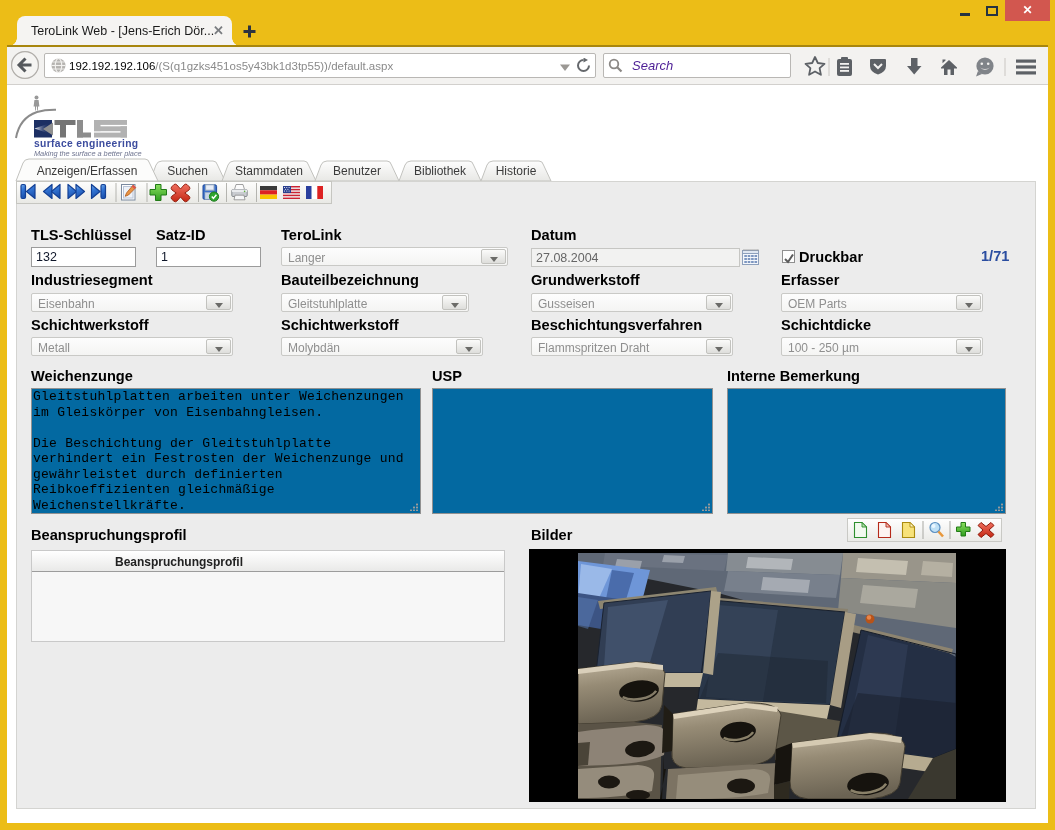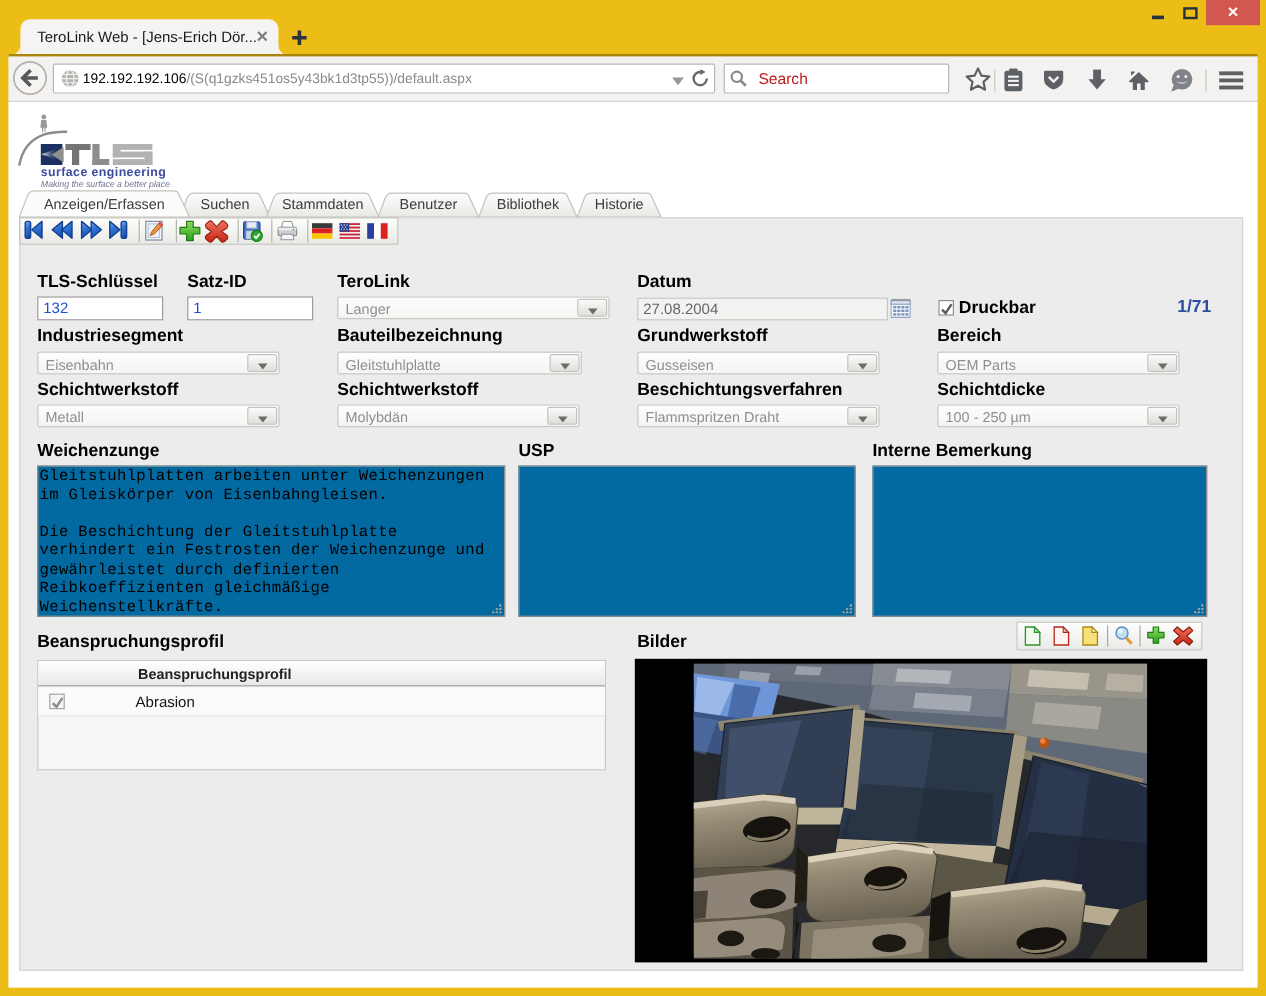--- a/index.html
+++ b/index.html
@@ -13,32 +13,32 @@
 #tab .x { position:absolute; right:8px; top:7px; color:#7a7d80; font-size:13px; font-weight:bold; }
 #winmin { left:960px; top:13px; width:10px; height:3px; background:#253341; }
 #winmax { left:986px; top:6px; width:12px; height:10px; border:2px solid #253341; background:#ecbd17; }
 #winclose { left:1005px; top:0; width:45px; height:21px; background:#d2574f; color:#fff; text-align:center; font-size:12px; font-weight:bold; line-height:20px; }
 #navbar { left:7px; top:45px; width:1041px; height:40px; background:#f3f2f0; border-top:2px solid #a8860e; border-bottom:1px solid #d2d0cd; }
 #backbtn { left:11px; top:51px; width:28px; height:28px; border-radius:50%; border:1px solid #b3b0ac; background:#f3f2f0; }
 #urlbar { left:44px; top:53px; width:552px; height:25px; background:#fff; border:1px solid #b9b7b4; border-radius:2px; }
 #urltext { left:69px; top:60px; font-size:11.5px; color:#000; white-space:nowrap; }
 #urltext span { color:#8a8a8a; }
 #searchbox { left:603px; top:53px; width:188px; height:25px; background:#fff; border:1px solid #b9b7b4; border-radius:2px; }
-#searchtext { left:632px; top:58px; font-size:13px; color:#b91c1c; }
+#searchtext { left:632px; top:58px; font-size:13px; color:#4c1d95; font-style:italic; }
 
 
 #page { left:7px; top:85px; width:1041px; height:738px; background:#fff; }
 
 
 #panel { left:16px; top:181px; width:1020px; height:628px; background:#ececec; border:1px solid #d4d4d1; }
 #iconbox { left:16px; top:181px; width:316px; height:23px; background:linear-gradient(#fdfdfc,#e9e9e5); border:1px solid #c6c6c1; }
 
 
 .lbl { position:absolute; font-size:14.6px; font-weight:bold; color:#000; white-space:nowrap; }
-.tin { position:absolute; height:20px; background:#fff; border:1px solid #9b9b9b; font-size:12.5px; color:#1d4ed8; padding:2px 4px; font-family:"Liberation Sans",sans-serif; }
+.tin { position:absolute; height:20px; background:#fff; border:1px solid #9b9b9b; font-size:12.5px; color:#0f172a; padding:2px 4px; font-family:"Liberation Sans",sans-serif; }
 .dd { position:absolute; height:19px; background:linear-gradient(#fdfdfd,#f4f4f3); border:1px solid #c9c9c6; border-radius:2px; }
 .dd .t { position:absolute; left:6px; top:3px; font-size:12px; color:#8f8f8f; white-space:nowrap; }
 .dd .btn { position:absolute; right:1px; top:1px; bottom:1px; width:25px; background:linear-gradient(#fbfbfa,#dededb); border:1px solid #c2c2be; border-radius:2px; }
 .dd .btn:after { content:""; position:absolute; left:8px; top:7px; border:4px solid transparent; border-top:5px solid #6b6b68; }
 .ta { position:absolute; background:#0369a1; border:1px solid #919191; font-family:"Liberation Mono",monospace; font-size:13px; letter-spacing:0.26px; line-height:15.5px; color:#000; padding:0px 1px; white-space:pre; }
 .grip { position:absolute; right:2px; bottom:2px; width:8px; height:8px;
   background:
    radial-gradient(circle at 7px 1.5px,#9a9a9a 1px,transparent 1.2px),
    radial-gradient(circle at 4px 4.5px,#9a9a9a 1px,transparent 1.2px),
    radial-gradient(circle at 7px 4.5px,#9a9a9a 1px,transparent 1.2px),
@@ -316,26 +316,26 @@
 </svg>
 <div class="cb" style="left:782px; top:250px;" id="cbdruck"><svg width="12" height="12" viewBox="0 0 12 12">
       <path d="M 2 6 L 5 9 L 10 1.5" fill="none" stroke="#5a5a5a" stroke-width="2"></path>
     </svg></div>
 <div class="lbl" style="left:799px; top:249px;">Druckbar</div>
 <div class="lbl" style="left:981px; top:248px; color:#2a4da0;">1/71</div>
 
 <div class="lbl" style="left:31px; top:272px;">Industriesegment</div>
 <div class="lbl" style="left:281px; top:272px;">Bauteilbezeichnung</div>
 <div class="lbl" style="left:531px; top:272px;">Grundwerkstoff</div>
-<div class="lbl" style="left:781px; top:272px;">Bereich</div>
+<div class="lbl" style="left:781px; top:272px;">Erfasser</div>
 <div class="dd" style="left:31px; top:293px; width:202px;">
     <span class="t">Eisenbahn</span>
     <span class="btn"></span>
   </div>
-<div class="dd" style="left:281px; top:293px; width:204px;">
+<div class="dd" style="left:281px; top:293px; width:188px;">
     <span class="t">Gleitstuhlplatte</span>
     <span class="btn"></span>
   </div>
 <div class="dd" style="left:531px; top:293px; width:202px;">
     <span class="t">Gusseisen</span>
     <span class="btn"></span>
   </div>
 <div class="dd" style="left:781px; top:293px; width:202px;">
     <span class="t">OEM Parts</span>
     <span class="btn"></span>
@@ -411,26 +411,20 @@
   <line x1="102" y1="2" x2="102" y2="20" stroke="#a8a8a3"></line>
   <path transform="translate(108,3)" d="M 5 0.5 H 9.5 V 5 H 14 V 9.5 H 9.5 V 14 H 5 V 9.5 H 0.5 V 5 H 5 Z" fill="url(#grn2)" stroke="#217a16" stroke-linejoin="round"></path>
   <g transform="translate(131,3)">
     <path d="M 2 0.5 L 7 4.5 L 12 0.5 L 15 3.5 L 10 8 L 15 12.5 L 12 15.5 L 7 11.5 L 2 15.5 L -1 12.5 L 4 8 L -1 3.5 Z" fill="url(#red2)" stroke="#8e1a0a" stroke-linejoin="round"></path>
   </g>
 </svg>
 </div>
 <div class="abs" id="bptable">
   <div class="hdr">
       <span>Beanspruchungsprofil</span>
-    </div>
-  <div class="row" style="top:22px; height:24px;">
-      <span class="cb dis" style="left:9px; top:5px;"><svg width="12" height="12" viewBox="0 0 12 12">
-          <path d="M 2 6 L 5 9 L 10 1.5" fill="none" stroke="#8a8a8a" stroke-width="2"></path>
-        </svg></span>
-      <span class="txt">Abrasion</span>
     </div>
 </div>
 <div class="abs" id="photobox">
 <svg style="position:absolute; left:49px; top:4px;" width="378" height="246" viewBox="0 0 378 246">
   <defs>
     <linearGradient id="bluplate" x1="0" y1="0" x2="0.5" y2="1">
       <stop offset="0" stop-color="#86a9e0"></stop>
           <stop offset="0.55" stop-color="#5276b4"></stop>
           <stop offset="1" stop-color="#3a5a94"></stop>
     </linearGradient>

